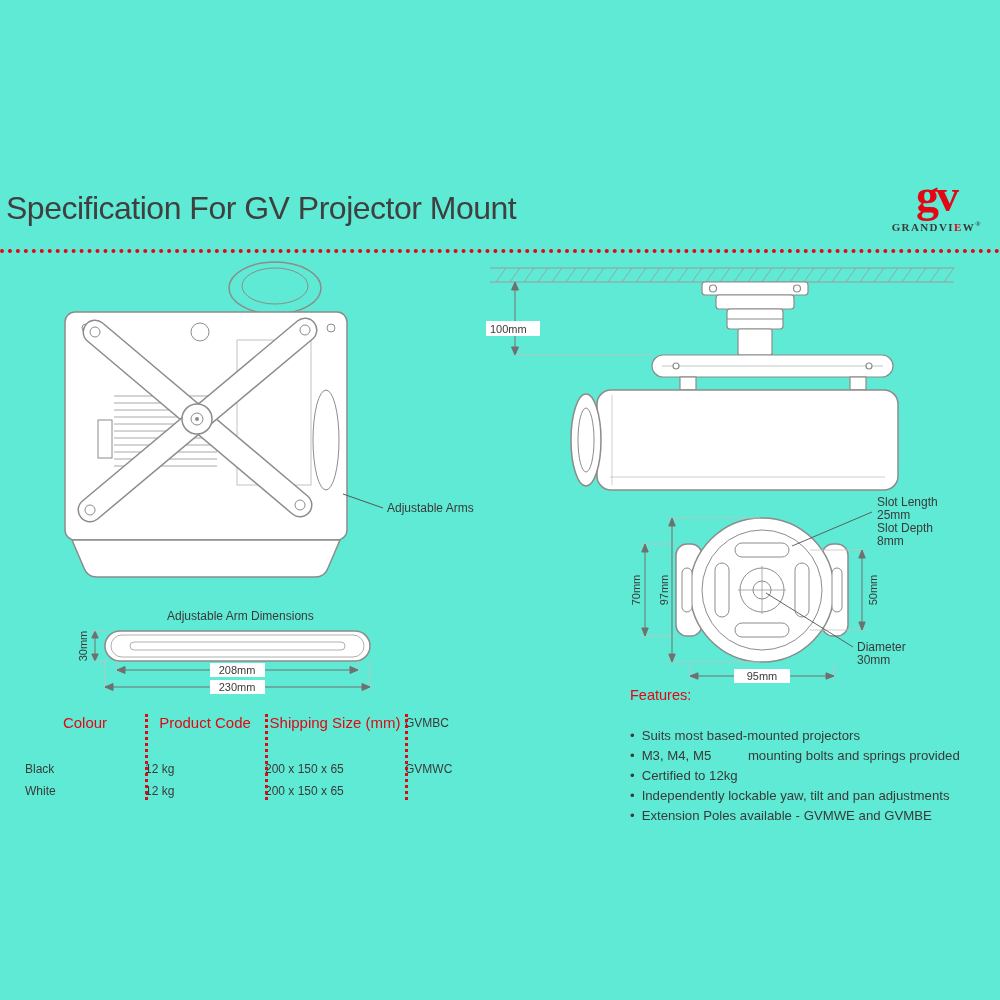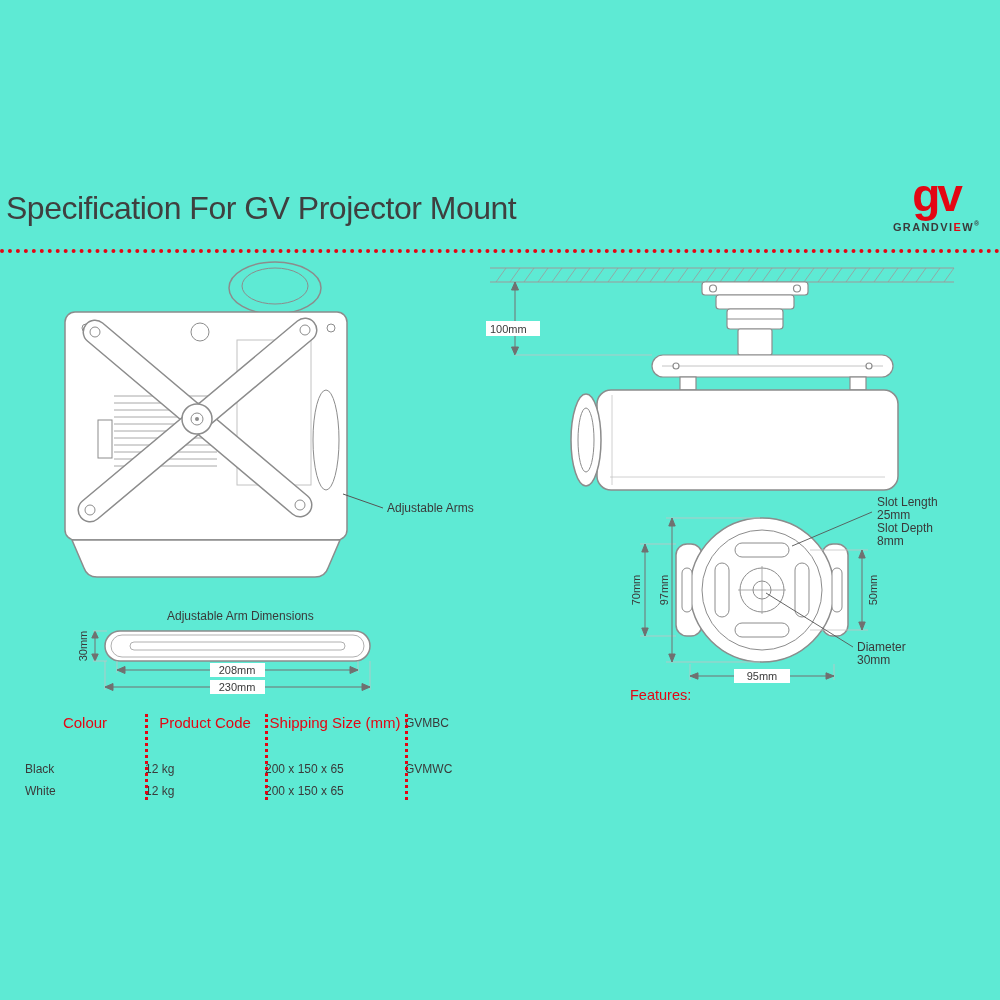--- a/index.html
+++ b/index.html
@@ -2,21 +2,21 @@
 <html><head>
 <meta charset="utf-8">
 <style>
   * { margin:0; padding:0; box-sizing:border-box; }
   html,body { width:1000px; height:1000px; background:#fff; }
   body { font-family:"Liberation Sans", sans-serif; color:#3a3a3a; position:relative; overflow:hidden; }
   .page { position:absolute; inset:0; width:1000px; height:1000px; background:#5eead4; }
 
   
   .title { position:absolute; left:6px; top:190px; font-size:32px; font-weight:400; color:#3f3f3f; letter-spacing:-0.5px; }
-  .logo { position:absolute; right:6px; top:174px; width:116px; text-align:center; }
+  .logo { position:absolute; right:6px; top:174px; width:116px; text-align:center;font-family:Liberation Serif, serif; }
   .logo-mark { font-size:46px; line-height:0.95; font-weight:700; color:#e30613; letter-spacing:-3px; }
   .logo-brand { margin-top:2px; font-size:11px; font-weight:700; letter-spacing:1.4px; color:#3a3a3a; white-space:nowrap; }
   .logo-brand .accent { color:#e30613; }
   .logo-brand .reg { font-size:7px; vertical-align:super; letter-spacing:0; }
   .divider { position:absolute; left:0; top:249px; width:1000px; height:0; border-top:4px dotted #e30613; }
 
   
   .dg { position:absolute; overflow:visible; }
   .dg-top { left:50px; top:258px; width:430px; height:330px; }
   .dg-side { left:480px; top:255px; width:480px; height:250px; }
@@ -229,15 +229,22 @@
 
       <div class="td">GVMWC</div>
       <div class="td">White</div>
       <div class="td">12 kg</div>
       <div class="td">200 x 150 x 65</div>
     </div>
   </section>
 
   <section class="features">
     <div class="features-title">Features:</div>
+    <ul>
+      <li>Suits most based-mounted projectors</li>
+      <li>M3, M4, M5          mounting bolts and springs provided</li>
+      <li>Certified to 12kg</li>
+      <li>Independently lockable yaw, tilt and pan adjustments</li>
+      <li>Extension Poles available - GVMWE and GVMBE</li>
+    </ul>
   </section>
 
 </div>
 
 </body></html>

